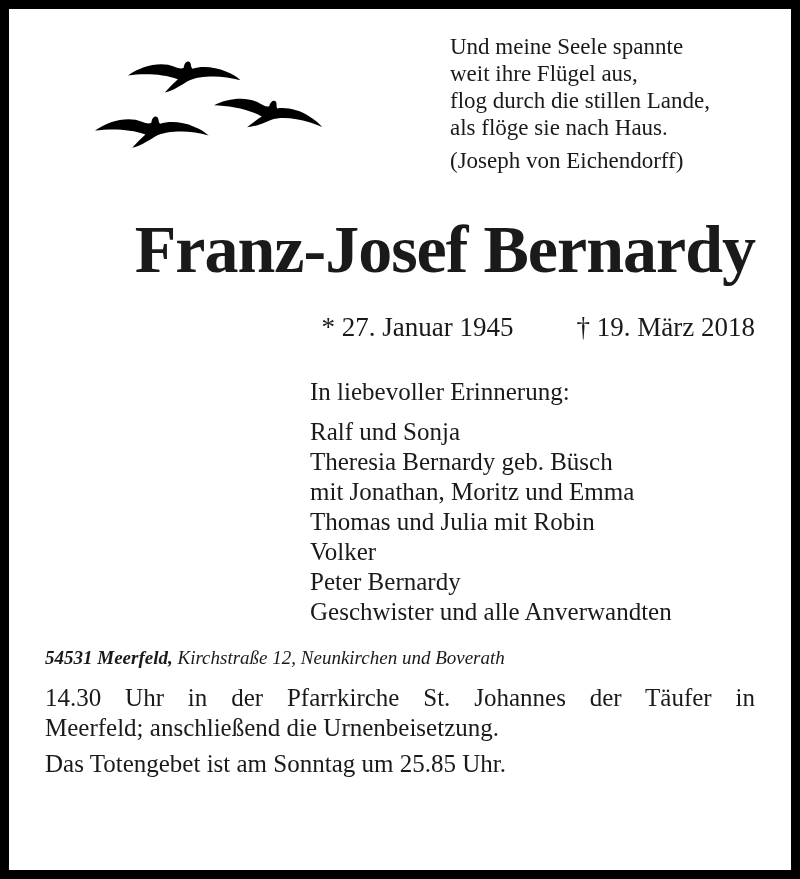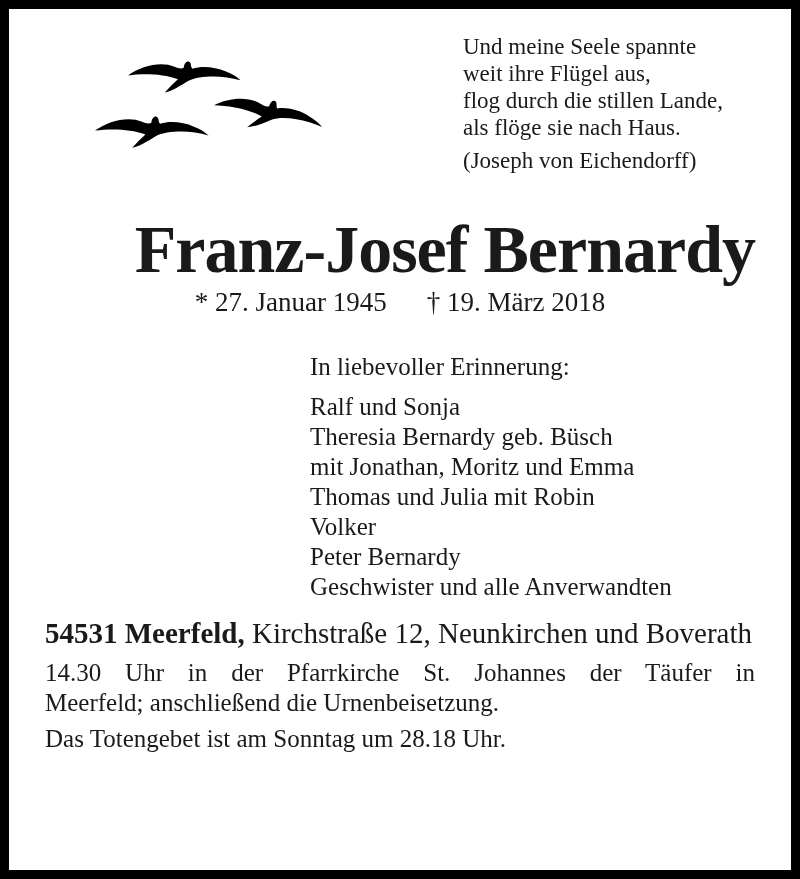--- a/index.html
+++ b/index.html
@@ -23,21 +23,21 @@
   .birds {
     position: absolute;
     left: 48px;
     top: 22px;
     width: 240px;
     height: 100px;
   }
 
   .poem {
     position: absolute;
-    left: 418px;
+    left: 405px;
     top: 0;
     width: 306px;
     font-size: 23px;
     line-height: 27px;
   }
   .poem-line { text-align: left; white-space: nowrap; }
   .poem-attribution {
     text-align: left;
     font-size: 23px;
     line-height: 27px;
@@ -62,46 +62,47 @@
     margin: 16px 0 0 0;
     font-size: 68px;
     line-height: 74px;
     font-weight: bold;
     text-align: right;
     letter-spacing: -1px;
     white-space: nowrap;
   }
 
   .dates {
-    margin-top: 0;
+    margin-top: 25px;
     font-size: 27px;
     line-height: 32px;
     display: flex;
-    justify-content: center;
-    gap: 40px;
+    justify-content: flex-end;
+    gap: 63px;
   }
 
   .rem-heading {
     margin-top: 34px;
     margin-left: 265px;
     font-size: 25px;
     line-height: 30px;
   }
   .mourners {
     margin-top: 10px;
     margin-left: 265px;
     font-size: 25px;
     line-height: 30px;
   }
   .mourner-line { white-space: nowrap; }
 
   .address {
     margin-top: 16px;
-    font-size: 29px;
+    font-size: 19px;
     line-height: 30px;
+    font-style: italic;
   }
   .address .bold { font-weight: bold; }
 
   .service {
     margin-top: 10px;
     font-size: 25px;
     line-height: 30px;
   }
 
   .prayer {
@@ -172,15 +173,15 @@
   <div class="address">
     <span class="bold">54531 Meerfeld,</span>
     <span>Kirchstraße 12, Neunkirchen und Boverath</span>
   </div>
 
   <div class="service justified">
       <div class="jline">14.30 Uhr in der Pfarrkirche St. Johannes der Täufer in</div>
       <div class="jline">Meerfeld; anschließend die Urnenbeisetzung.</div>
     </div>
 
-  <div class="prayer">Das Totengebet ist am Sonntag um 28.18 Uhr.</div>
+  <div class="prayer">Das Totengebet ist am Sonntag um 25.85 Uhr.</div>
 
 </div>
 
 </body></html>

